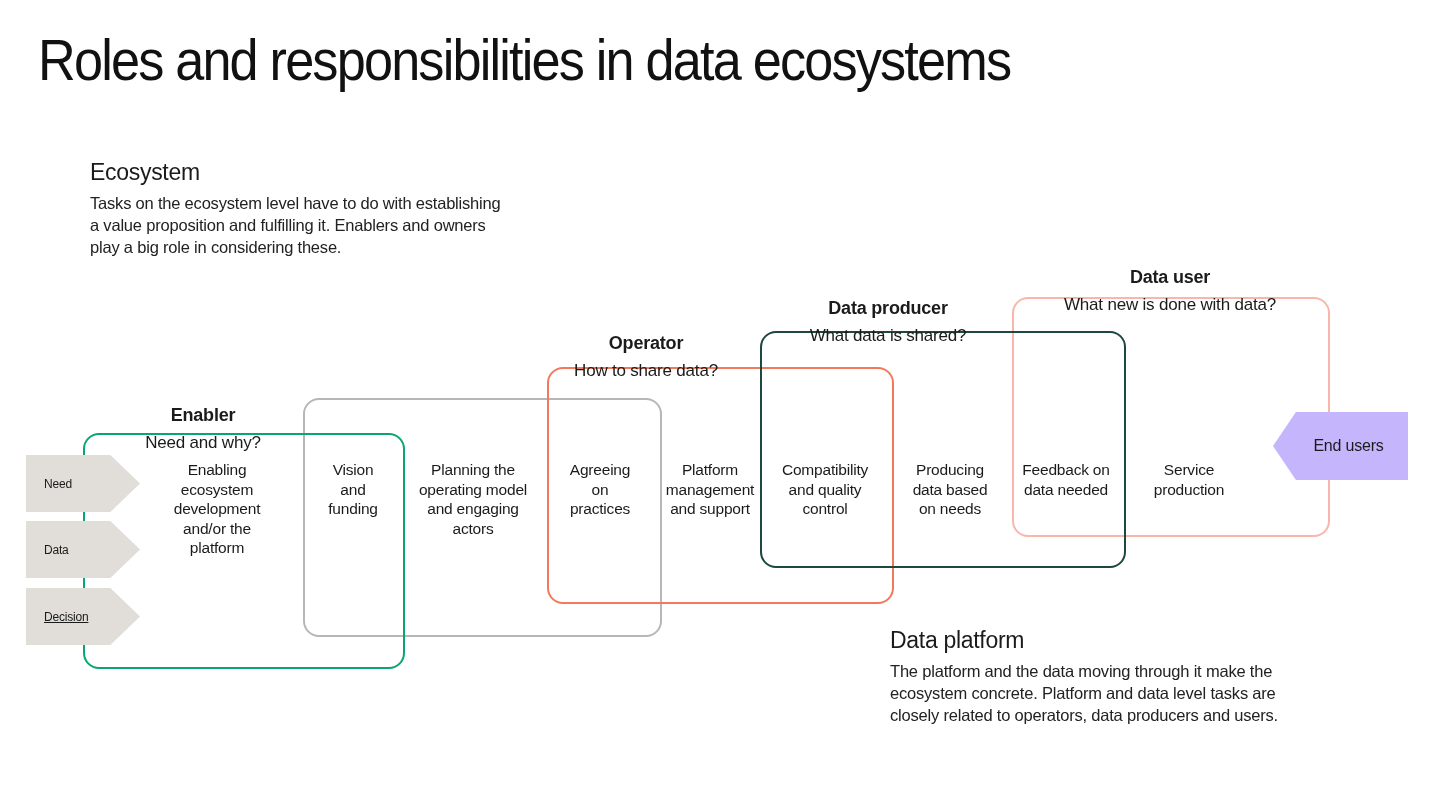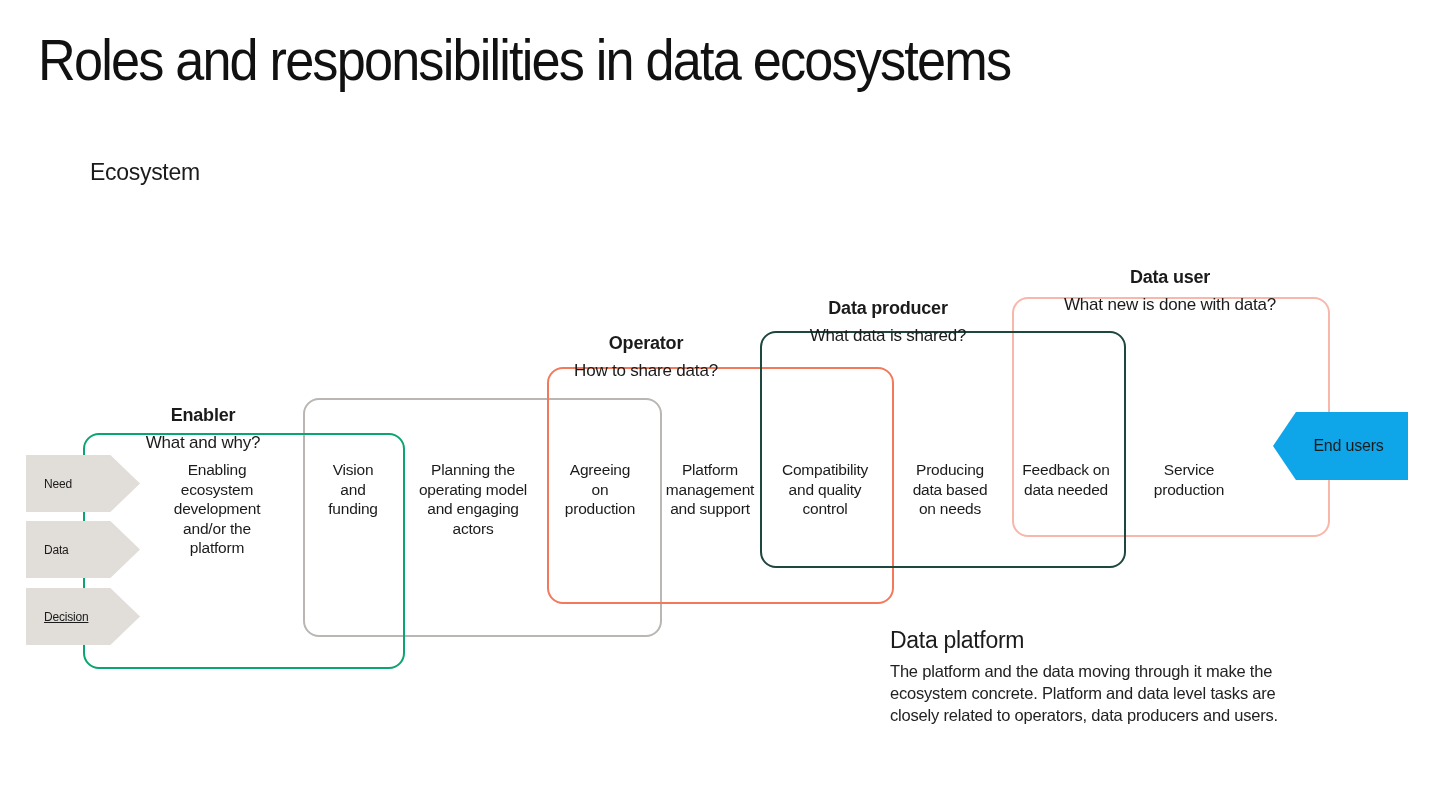--- a/index.html
+++ b/index.html
@@ -38,48 +38,51 @@
   .task{position:absolute;top:460px;width:150px;text-align:center;
         font-size:15.5px;line-height:19.5px;white-space:pre-line;z-index:3;letter-spacing:-0.2px;}
   .t1{left:142px;} .t2{left:278px;} .t3{left:398px;} .t4{left:525px;} .t5{left:635px;}
   .t6{left:750px;} .t7{left:875px;} .t8{left:991px;} .t9{left:1114px;}
 
   .arrow-right{position:absolute;left:26px;width:114px;height:57px;background:#e1ddd8;
     clip-path:polygon(0 0,74% 0,100% 50%,74% 100%,0 100%);
     display:flex;align-items:center;padding-left:18px;box-sizing:border-box;
     font-size:12px;z-index:5;letter-spacing:-0.2px;}
   .a-need{top:455px;} .a-data{top:521px;} .a-decision{top:588px;text-decoration:underline;}
-  .arrow-left{position:absolute;left:1273px;top:412px;width:135px;height:68px;background:#0ea5e9;
+  .arrow-left{position:absolute;left:1273px;top:412px;width:135px;height:68px;background:#c4b5fd;
     clip-path:polygon(17% 0,100% 0,100% 100%,17% 100%,0 50%);
     display:flex;align-items:center;justify-content:center;padding-left:16px;box-sizing:border-box;
     font-size:16px;z-index:5;letter-spacing:-0.2px;}
 </style>
 </head>
 <body>
 
 <div class="canvas">
 
   <h1 class="page-title">Roles and responsibilities in data ecosystems</h1>
 
   <h2 class="note-heading eco-heading">Ecosystem</h2>
+  <p class="note-body eco-body">Tasks on the ecosystem level have to do with establishing
+a value proposition and fulfilling it. Enablers and owners
+play a big role in considering these.</p>
 
   <h2 class="note-heading dp-heading">Data platform</h2>
   <p class="note-body dp-body">The platform and the data moving through it make the
 ecosystem concrete. Platform and data level tasks are
 closely related to operators, data producers and users.</p>
 
   <div class="box box-owner"></div>
   <div class="box box-operator"></div>
   <div class="box box-user"></div>
   <div class="box box-enabler"></div>
   <div class="box box-producer"></div>
 
   <div class="role-label rl-enabler">
     <div class="role-name">Enabler</div>
-    <div class="role-question">What and why?</div>
+    <div class="role-question">Need and why?</div>
   </div>
   <div class="role-label rl-operator">
     <div class="role-name">Operator</div>
     <div class="role-question">How to share data?</div>
   </div>
   <div class="role-label rl-producer">
     <div class="role-name">Data producer</div>
     <div class="role-question">What data is shared?</div>
   </div>
   <div class="role-label rl-user">
@@ -94,21 +97,21 @@
 platform</div>
   <div class="task t2">Vision
 and
 funding</div>
   <div class="task t3">Planning the
 operating model
 and engaging
 actors</div>
   <div class="task t4">Agreeing
 on
-production</div>
+practices</div>
   <div class="task t5">Platform
 management
 and support</div>
   <div class="task t6">Compatibility
 and quality
 control</div>
   <div class="task t8">Feedback on
 data needed</div>
   <div class="task t7">Producing
 data based

